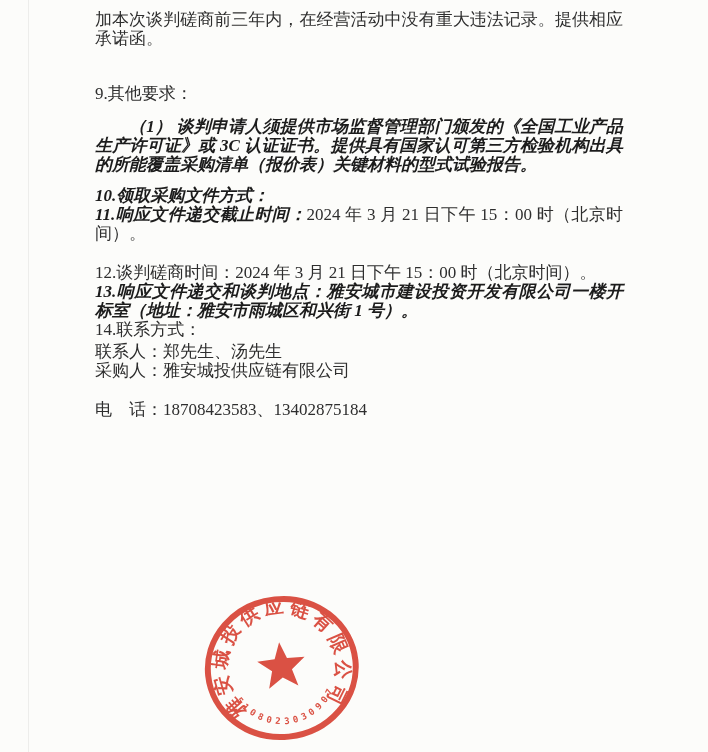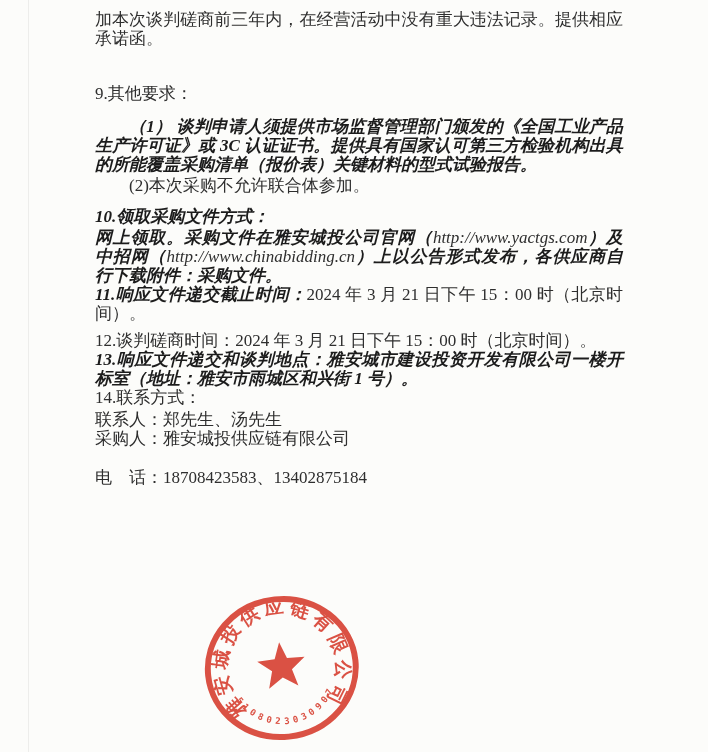--- a/index.html
+++ b/index.html
@@ -36,33 +36,29 @@
 <div class="scan-line"></div>
 
 <div class="doc">
 
   <p>加本次谈判磋商前三年内，在经营活动中没有重大违法记录。提供相应承诺函。</p>
 
   <p style="margin-top:36px">9.其他要求：</p>
 
   <p class="b ind2" style="margin-top:14px">（1） 谈判申请人须提供市场监督管理部门颁发的《全国工业产品生产许可证》或 3C 认证证书。提供具有国家认可第三方检验机构出具的所能覆盖采购清单（报价表）关键材料的型式试验报告。</p>
 
-  <p class="ind2" style="margin-top:2px">(2)本次采购不允许联合体参加。</p>
 
   <p class="b" style="margin-top:12px">10.领取采购文件方式：</p>
 
-  <p class="b" style="margin-top:2px">
-    <span>网上领取。采购文件在雅安城投公司官网（</span><span class="url">http://www.yactgs.com</span><span>）及中招网（</span><span class="url">http://www.chinabidding.cn</span><span>）上以公告形式发布，各供应商自行下载附件：采购文件。</span>
-  </p>
 
   <p>
     <span class="b">11.响应文件递交截止时间：</span><span class="u">2024</span><span> 年 </span><span class="u">3</span><span> 月 </span><span class="u">21</span><span> 日下午 </span><span class="u">15：00</span><span> 时（北京时间）。</span>
   </p>
 
-  <p style="margin-top:8px">
+  <p style="margin-top:20px">
     <span>12.谈判磋商时间：</span><span class="u">2024</span><span> 年 </span><span class="u">3</span><span> 月 </span><span class="u">21</span><span> 日下午 </span><span class="u">15：00</span><span> 时（北京时间）。</span>
   </p>
 
   <p class="b">13.响应文件递交和谈判地点：雅安城市建设投资开发有限公司一楼开标室（地址：雅安市雨城区和兴街 1 号）。</p>
 
 
   <p>14.联系方式：</p>
 
   <p class="contact" style="margin-top:3px">
     <span>联系人：</span><span>郑先生、汤先生</span>

